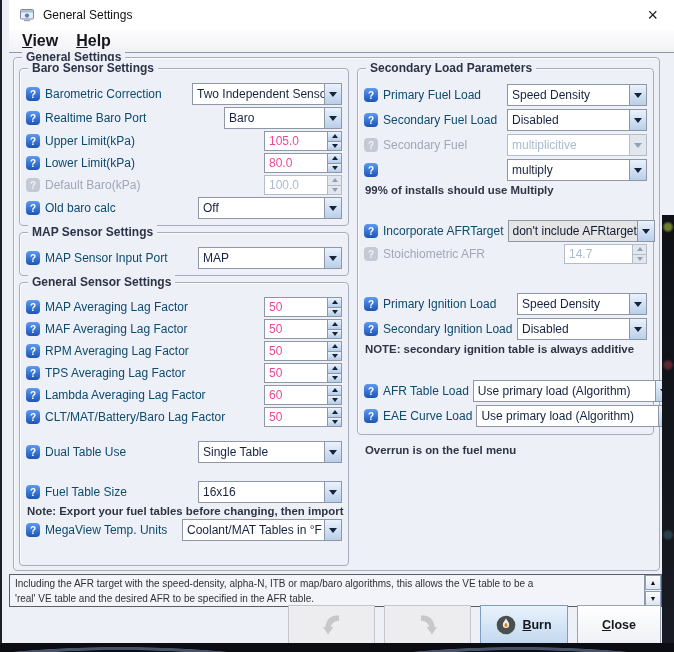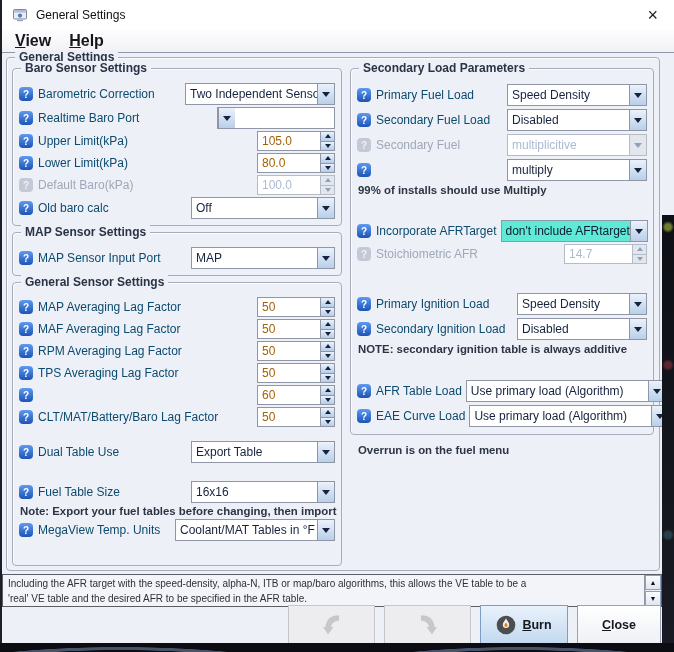--- a/index.html
+++ b/index.html
@@ -8,21 +8,21 @@
     width:674px; height:652px; overflow:hidden;
     font-family:"Liberation Sans", sans-serif;
     -webkit-font-smoothing:antialiased;
   }
   .screen { position:relative; width:674px; height:652px; background:#0b0d12; overflow:hidden; }
 
   
   .dialog {
     position:absolute; top:0; left:0; width:674px; height:643px;
     background:#eef0f7; border-left:2px solid #1d1f26;
-    display:flex; flex-direction:column;
+    display:flex; flex-direction:column;padding-left:7px;
   }
   .titlebar { height:30px; background:#ffffff; display:flex; align-items:center; padding:0 10px; flex:none; }
   .appicon { width:16px; height:16px; margin-right:8px; display:inline-flex; }
   .wtitle { font-size:12px; color:#111; }
   .wclose { margin-left:auto; font-size:18px; line-height:18px; color:#222; padding:0 6px; cursor:default; }
 
   .menubar {
     height:23px; flex:none; display:flex; align-items:center; padding:0 6px; gap:4px;
     background:linear-gradient(#fdfdfe,#f2f2f5);
     border-bottom:1px solid #8f98a6;
@@ -55,25 +55,25 @@
     font-size:10px; font-weight:bold; display:flex; align-items:center; justify-content:center;
   }
   .lbl { font-size:12px; color:#0c4a6e; white-space:nowrap; margin-right:4px; }
   .note { font-size:11.4px; font-weight:bold; color:#2d3444; padding-left:1px; white-space:nowrap; }
 
   
   .combo { display:flex; margin-left:auto; height:22px; border:1px solid #8f97a6; background:#fff; flex:none; }
   .cfield { flex:1; min-width:0; font-size:12px; color:#16233f; padding:0 4px; display:flex; align-items:center; white-space:nowrap; overflow:hidden; }
   .cbtn { width:17px; flex:none; border-left:1px solid #8f97a6; background:linear-gradient(#eaf2fc,#b9cfe9); display:flex; align-items:center; justify-content:center; }
   .tri { width:0; height:0; border-left:4px solid transparent; border-right:4px solid transparent; border-top:5px solid #16233f; }
-  .combo.sel .cfield { background:#5eead4; color:#0f1c38; }
+  .combo.sel .cfield { background:#e5e5e5; color:#0f1c38; }
 
   
   .spin { display:flex; margin-left:auto; height:20px; border:1px solid #8f97a6; background:#fff; flex:none; }
-  .sfield { flex:1; min-width:0; font-size:12px; color:#a16207; padding:0 4px; display:flex; align-items:center; }
+  .sfield { flex:1; min-width:0; font-size:12px; color:#ec4899; padding:0 4px; display:flex; align-items:center; }
   .sbtns { width:14px; flex:none; display:flex; flex-direction:column; border-left:1px solid #8f97a6; }
   .sb { flex:1; display:flex; align-items:center; justify-content:center; background:linear-gradient(#eaf2fc,#b6cde8); }
   .sb.up { border-bottom:1px solid #8f97a6; }
   .tri-up { width:0; height:0; border-left:3px solid transparent; border-right:3px solid transparent; border-bottom:4px solid #16233f; }
   .tri-dn { width:0; height:0; border-left:3px solid transparent; border-right:3px solid transparent; border-top:4px solid #16233f; }
 
   
   .disabled .help { background:#c4cad5; color:#eef1f6; }
   .disabled .lbl { color:#9fa8b8; }
   .disabled .cfield, .disabled .sfield { color:#a9bbd2; }
@@ -170,20 +170,21 @@
                 <span class="cbtn">
                     <i class="tri"></i>
                   </span>
               </div>
             </div>
 
             <div class="row">
               <span class="help">?</span>
               <span class="lbl">Realtime Baro Port</span>
               <div class="combo w118">
+                <span class="cfield">Baro</span>
                 <span class="cbtn">
                     <i class="tri"></i>
                   </span>
               </div>
             </div>
 
             <div class="row row-s">
               <span class="help">?</span>
               <span class="lbl">Upper Limit(kPa)</span>
               <div class="spin w78">
@@ -315,20 +316,21 @@
                       <i class="tri-up"></i>
                     </span>
                     <span class="sb">
                       <i class="tri-dn"></i>
                     </span>
                   </span>
               </div>
             </div>
             <div class="row row-s">
               <span class="help">?</span>
+              <span class="lbl">Lambda Averaging Lag Factor</span>
               <div class="spin w78">
                 <span class="sfield">60</span>
                 <span class="sbtns">
                     <span class="sb up">
                       <i class="tri-up"></i>
                     </span>
                     <span class="sb">
                       <i class="tri-dn"></i>
                     </span>
                   </span>
@@ -349,21 +351,21 @@
                   </span>
               </div>
             </div>
 
             <div class="sp10"></div>
 
             <div class="row">
               <span class="help">?</span>
               <span class="lbl">Dual Table Use</span>
               <div class="combo w144">
-                <span class="cfield">Export Table</span>
+                <span class="cfield">Single Table</span>
                 <span class="cbtn">
                     <i class="tri"></i>
                   </span>
               </div>
             </div>
 
             <div class="sp14"></div>
 
             <div class="row">
               <span class="help">?</span>

